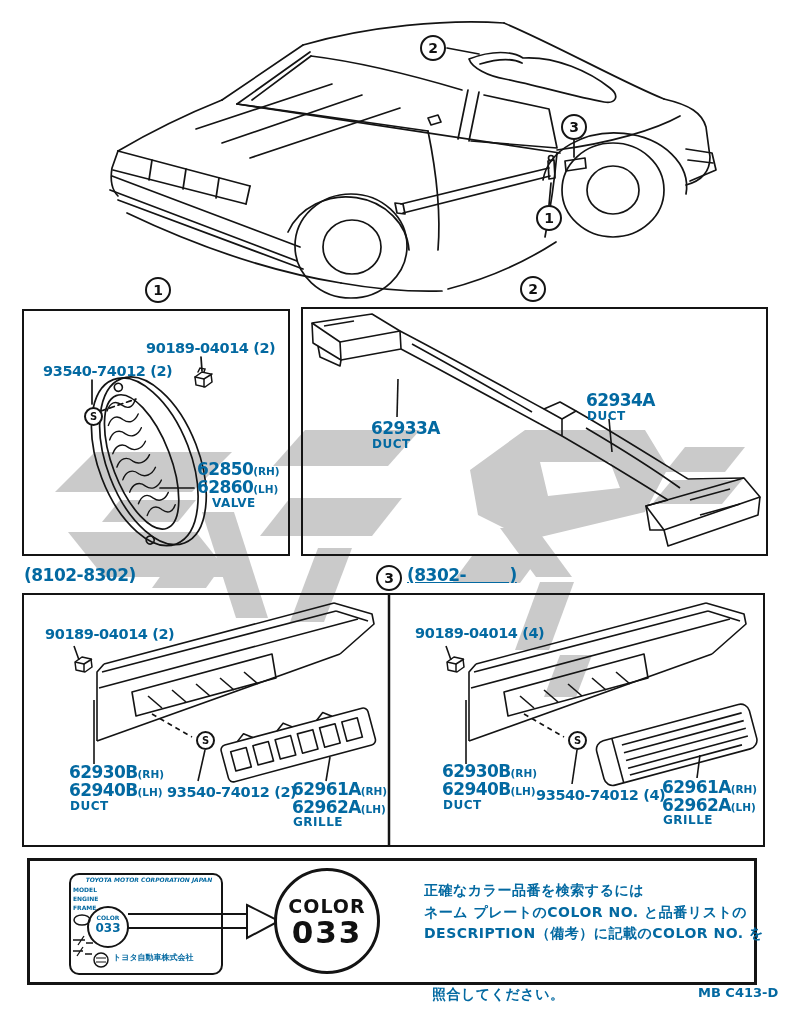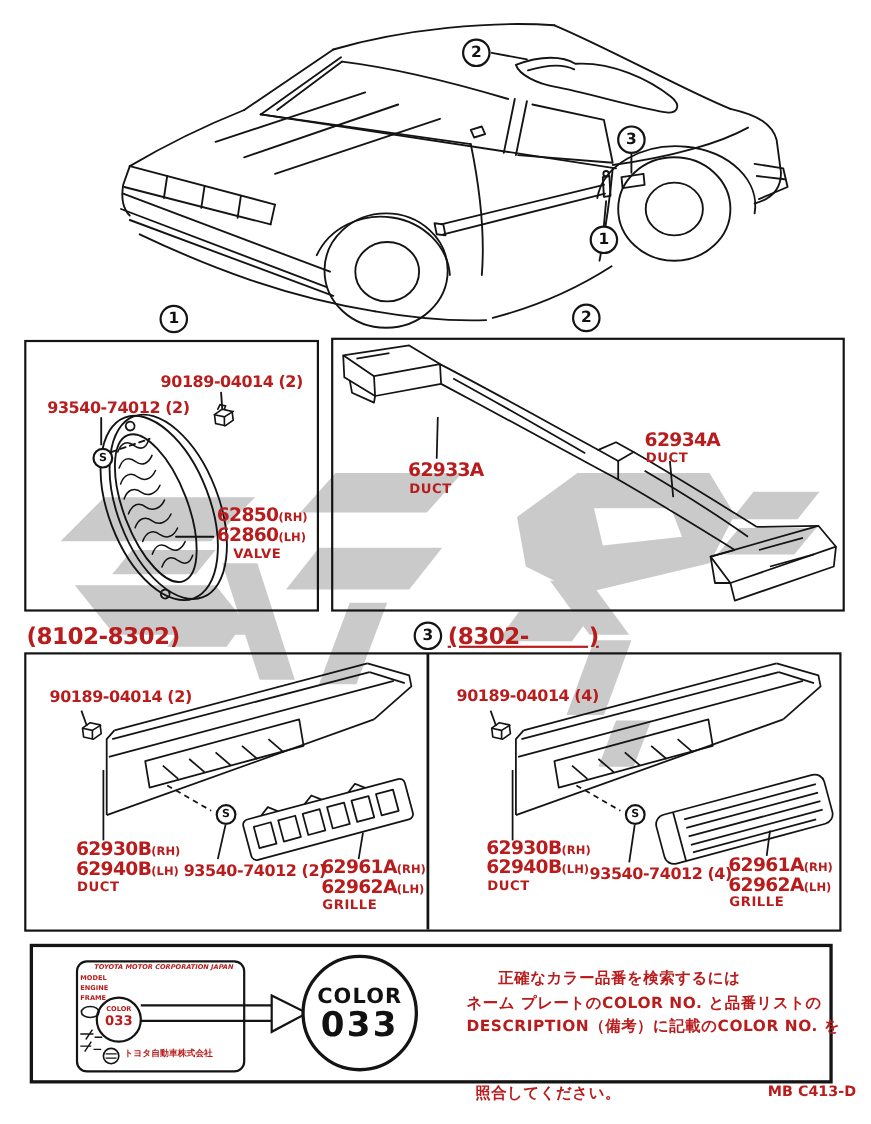--- a/index.html
+++ b/index.html
@@ -1,25 +1,25 @@
 <!DOCTYPE html>
 <html><head>
 <meta charset="utf-8">
 <style>
   html,body{margin:0;padding:0;background:#e8e8e8;}
   .page{position:relative;width:792px;height:1022px;background:#ffffff;overflow:hidden;
         font-family:"DejaVu Sans","Liberation Sans",sans-serif;color:#111;}
   svg.layer{position:absolute;left:0;top:0;pointer-events:none;}
   .box{position:absolute;border:2.5px solid #141414;background:transparent;}
-  .lbl{position:absolute;font-weight:bold;color:#b91c1c;white-space:pre;line-height:1.05;}
+  .lbl{position:absolute;font-weight:bold;color:#0369a1;white-space:pre;line-height:1.05;}
   .pn{font-size:17px;letter-spacing:-0.6px;}
   .pn-sm{font-size:14.5px;letter-spacing:-0.4px;}
   .sfx{font-size:10.5px;letter-spacing:0;}
   .sub{font-size:12px;letter-spacing:0.5px;}
-  .hdr{font-size:21px;letter-spacing:-0.5px;}
+  .hdr{font-size:17px;letter-spacing:-0.5px;}
   .callout{position:absolute;width:22px;height:22px;border:2px solid #141414;border-radius:50%;
            background:#fff;display:flex;align-items:center;justify-content:center;
            font-weight:bold;font-size:14px;}
   .s-sym{position:absolute;width:15px;height:15px;border:2px solid #141414;border-radius:50%;
          background:#fff;display:flex;align-items:center;justify-content:center;
          font-weight:bold;font-size:10px;}
   .tiny{font-size:6px;letter-spacing:0;}
   .note{font-size:14px;letter-spacing:0.5px;}
   .badge-circle{position:absolute;left:274px;top:868px;width:100px;height:100px;border:3px solid #141414;
         border-radius:50%;background:#fff;display:flex;flex-direction:column;align-items:center;justify-content:center;}
@@ -327,20 +327,20 @@
   <div class="lbl tiny" style="left:73px;top:905px;">FRAME</div>
   <div class="lbl" style="left:90px;top:915px;width:36px;text-align:center;font-size:6px;">COLOR</div>
   <div class="lbl" style="left:90px;top:922px;width:36px;text-align:center;font-size:12px;">033</div>
   <div class="lbl" style="left:113px;top:954px;font-size:8px;">トヨタ自動車株式会社</div>
 
   <div class="badge-circle">
     <span class="badge-label">COLOR</span>
     <span class="badge-value">033</span>
   </div>
 
-  <div class="lbl note" style="left:424px;top:883px;margin-left:29px;">正確なカラー品番を検索するには</div>
+  <div class="lbl note" style="left:424px;top:883px;">正確なカラー品番を検索するには</div>
   <div class="lbl note" style="left:424px;top:905px;">ネーム プレートのCOLOR NO. と品番リストの</div>
   <div class="lbl note" style="left:424px;top:926px;">DESCRIPTION（備考）に記載のCOLOR NO. を</div>
   <div class="lbl note" style="left:432px;top:947px;margin-top:40px;">照合してください。</div>
 
   <div class="lbl" style="left:698px;top:986px;font-size:13px;">MB C413-D</div>
 
 </div>
 
 </body></html>

